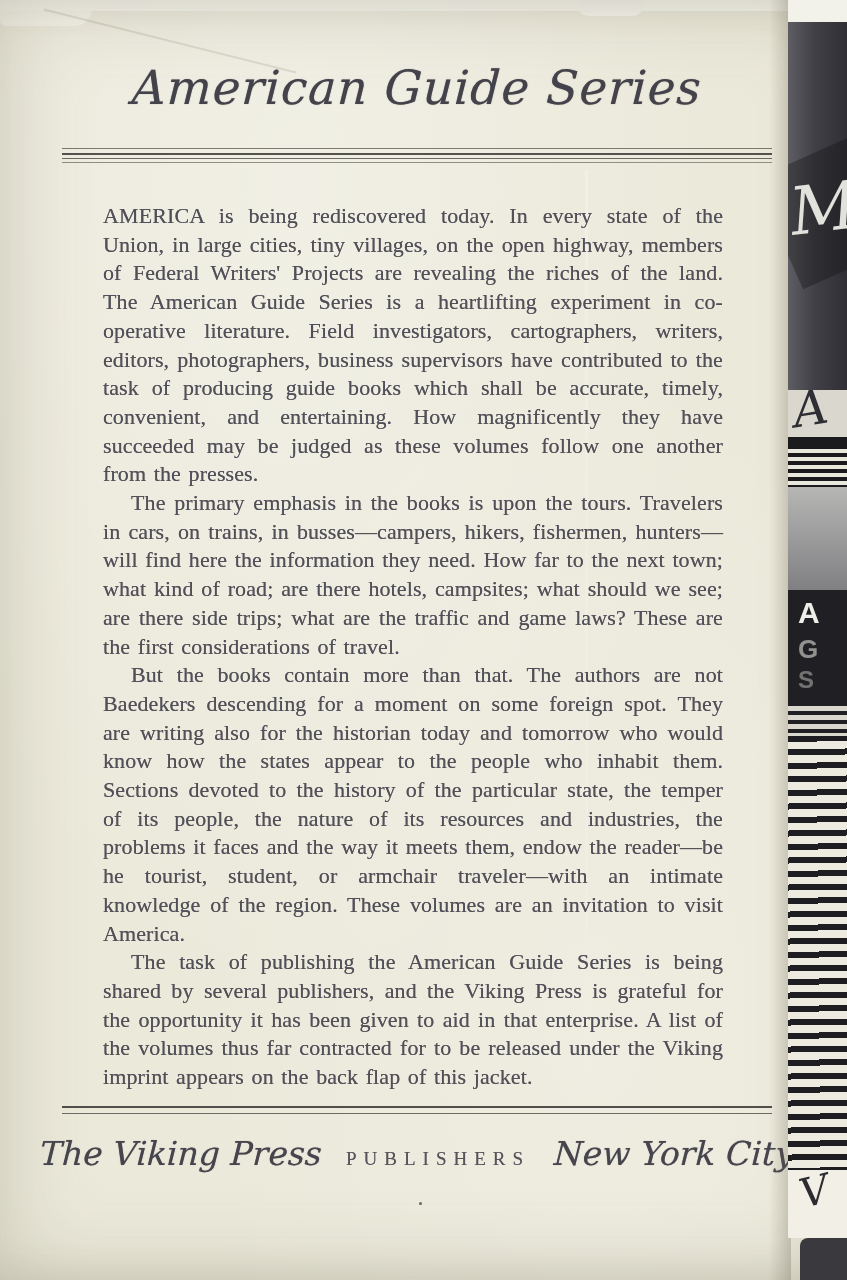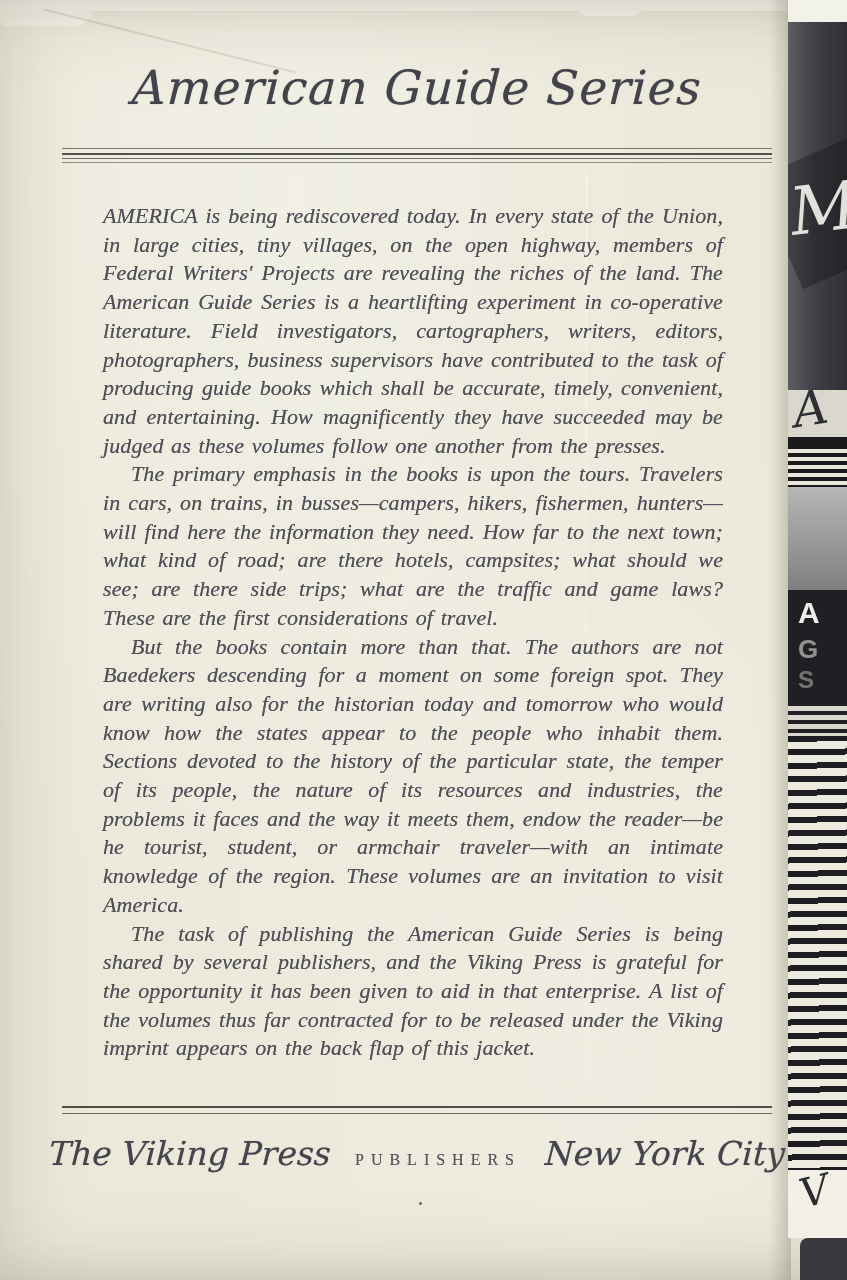--- a/index.html
+++ b/index.html
@@ -59,34 +59,34 @@
       linear-gradient(#6d6b63,#6d6b63);
     background-size:100% 2px,100% 1px;
     background-position:0 3px,0 10px;
   }
   .body-text {
     position:absolute; top:202px; left:103px; width:620px;
     font-size:22px; line-height:28.7px; color:#514f58;
     text-align:justify; letter-spacing:0.1px; word-spacing:2px;
     text-shadow:0 0 0.6px rgba(81,79,88,0.75);
   }
-  .body-text p { margin:0; text-indent:28px;font-style:italic; }
+  .body-text p { margin:0; text-indent:28px; }
   .body-text p:first-child { text-indent:0; }
 
   .imprint {
     position:absolute; top:1134px; left:62px; width:710px;
     display:flex; justify-content:center; align-items:baseline; gap:24px;
     color:#46444d; white-space:nowrap;
   }
   .imprint .script {
     font-family:"DejaVu Serif", serif; font-style:italic; font-size:33px;
     transform:skewX(-3deg); text-shadow:0 0 0.8px rgba(70,68,77,0.6);
   }
   .imprint .caps {
-    font-size:16px; letter-spacing:7px; color:#55535c;
+    font-size:19px; letter-spacing:7px; color:#55535c;
     text-shadow:0 0 0.6px rgba(85,83,92,0.6);
   }
   .speck { position:absolute; top:1202px; left:419px; width:3px; height:3px; border-radius:50%; background:#6a6862; }
 
   
   .spine { position:absolute; top:0; right:0; width:59px; height:1280px; }
   .spine > div { position:absolute; left:0; width:100%; overflow:hidden; }
   .sp-top-white { top:0; height:24px; background:#f3f2ea; }
   .sp-dark {
     top:22px; height:368px;

